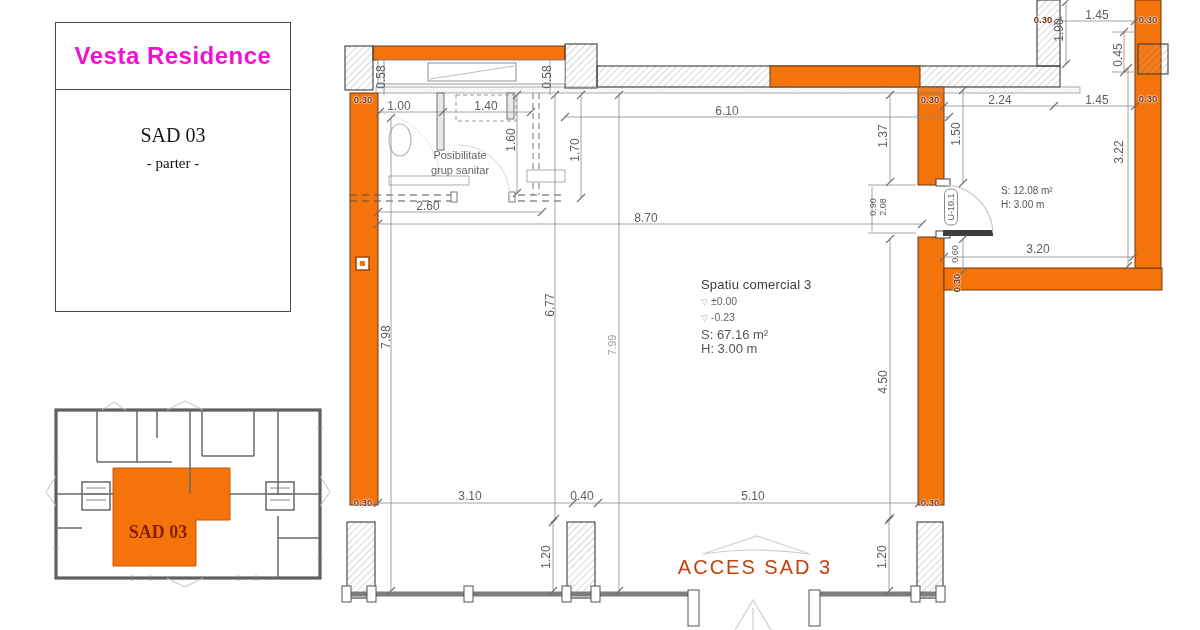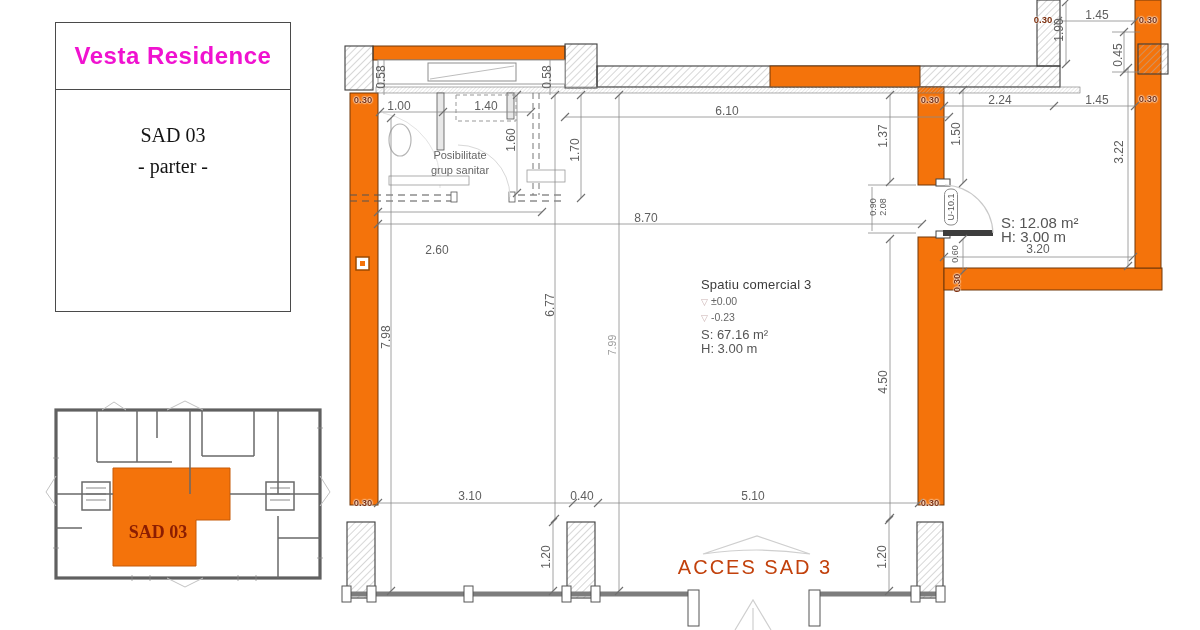--- a/index.html
+++ b/index.html
@@ -6,39 +6,39 @@
   #canvas{position:relative;width:1200px;height:630px;background:#fff;overflow:hidden;
           font-family:"Liberation Sans",sans-serif;}
   
   #info-card{position:absolute;left:55px;top:22px;width:236px;height:290px;
              border:1.4px solid #4a4a4a;background:#fff;box-sizing:border-box;}
   #brand{height:66px;display:flex;align-items:center;justify-content:center;
          border-bottom:1.4px solid #4a4a4a;
          font:bold 24px "Liberation Sans",sans-serif;color:#f012d0;letter-spacing:.5px;}
   #unit-block{margin-top:34px;text-align:center;font-family:"Liberation Serif",serif;color:#141414;}
   #unit-name{font-size:20px;}
-  #unit-floor{font-size:20px;margin-top:8px;}
+  #unit-floor{font-size:15px;margin-top:8px;}
   #area-block{margin-top:34px;text-align:center;font-family:"Liberation Serif",serif;
               color:#141414;font-size:16.5px;line-height:24px;}
   
   #mini-plan{position:absolute;left:42px;top:398px;width:292px;height:192px;}
   
   #plan{position:absolute;left:0;top:0;width:1200px;height:630px;}
   .lbl{position:absolute;font-size:12px;color:#5f5f5f;white-space:nowrap;
        transform:translate(-50%,-50%);line-height:1;}
   .lbl.s{font-size:9px;}
   .lbl.f{color:#9c9c9c;font-size:10.5px;}
   .lbl.m{font-size:9.5px;font-weight:bold;color:#7d2f0e;
          text-shadow:0 0 2px #fff,0 0 2px #fff,0 0 1px #fff;}
   .block{position:absolute;line-height:1;}
   #room-main-title{font-weight:normal;font-size:13px;color:#3b3b3b;letter-spacing:.2px;}
   .level-row{margin-top:5px;font-size:10.5px;color:#666;}
   .tri{display:inline-block;color:#c9b0b0;font-size:9px;margin-right:3px;}
   .room-attrs{margin-top:5px;font-size:13px;color:#555;line-height:14px;}
-  #room-side{font-size:15px;color:#555;line-height:14px;margin-top:32px;}
+  #room-side{font-size:10px;color:#555;line-height:14px;}
   #bath-note{left:399px;top:148px;width:122px;text-align:center;
              font-size:11px;color:#666;line-height:15px;}
   #access-label{left:648px;top:557px;width:214px;text-align:center;
                 font-size:20px;color:#c2410c;letter-spacing:2px;}
   #door-label{position:absolute;left:951px;top:207px;transform:translate(-50%,-50%) rotate(-90deg);
               font-size:9px;color:#555;border:1px solid #8a8a8a;border-radius:6px;
               padding:1px 4px;background:rgba(255,255,255,.85);}
 </style>
 </head>
 <body>
@@ -284,21 +284,21 @@
 
     
     <div id="dim-layer">
         <div class="lbl" style="left: 399px; top: 106px; transform: translate(-50%, -50%);">1.00</div>
         <div class="lbl" style="left: 486px; top: 106px; transform: translate(-50%, -50%);">1.40</div>
         <div class="lbl" style="left: 727px; top: 111px; transform: translate(-50%, -50%);">6.10</div>
         <div class="lbl" style="left: 381px; top: 77px; transform: translate(-50%, -50%) rotate(-90deg);">0.58</div>
         <div class="lbl" style="left: 547px; top: 77px; transform: translate(-50%, -50%) rotate(-90deg);">0.58</div>
         <div class="lbl" style="left: 511px; top: 140px; transform: translate(-50%, -50%) rotate(-90deg);">1.60</div>
         <div class="lbl" style="left: 575px; top: 150px; transform: translate(-50%, -50%) rotate(-90deg);">1.70</div>
-        <div class="lbl" style="left: 437px; top: 206px; transform: translate(-50%, -50%); margin-top: 44px;">2.60</div>
+        <div class="lbl" style="left: 428px; top: 206px; transform: translate(-50%, -50%);">2.60</div>
         <div class="lbl" style="left: 646px; top: 218px; transform: translate(-50%, -50%);">8.70</div>
         <div class="lbl" style="left: 883px; top: 136px; transform: translate(-50%, -50%) rotate(-90deg);">1.37</div>
         <div class="lbl" style="left: 956px; top: 134px; transform: translate(-50%, -50%) rotate(-90deg);">1.50</div>
         <div class="lbl s" style="left: 873px; top: 207px; transform: translate(-50%, -50%) rotate(-90deg);">0.90</div>
         <div class="lbl s" style="left: 883px; top: 207px; transform: translate(-50%, -50%) rotate(-90deg);">2.08</div>
         <div class="lbl s" style="left: 955px; top: 254px; transform: translate(-50%, -50%) rotate(-90deg);">0.60</div>
         <div class="lbl" style="left: 386px; top: 337px; transform: translate(-50%, -50%) rotate(-90deg);">7.98</div>
         <div class="lbl" style="left: 550px; top: 305px; transform: translate(-50%, -50%) rotate(-90deg);">6.77</div>
         <div class="lbl f" style="left: 612px; top: 345px; transform: translate(-50%, -50%) rotate(-90deg);">7.99</div>
         <div class="lbl" style="left: 883px; top: 382px; transform: translate(-50%, -50%) rotate(-90deg);">4.50</div>

